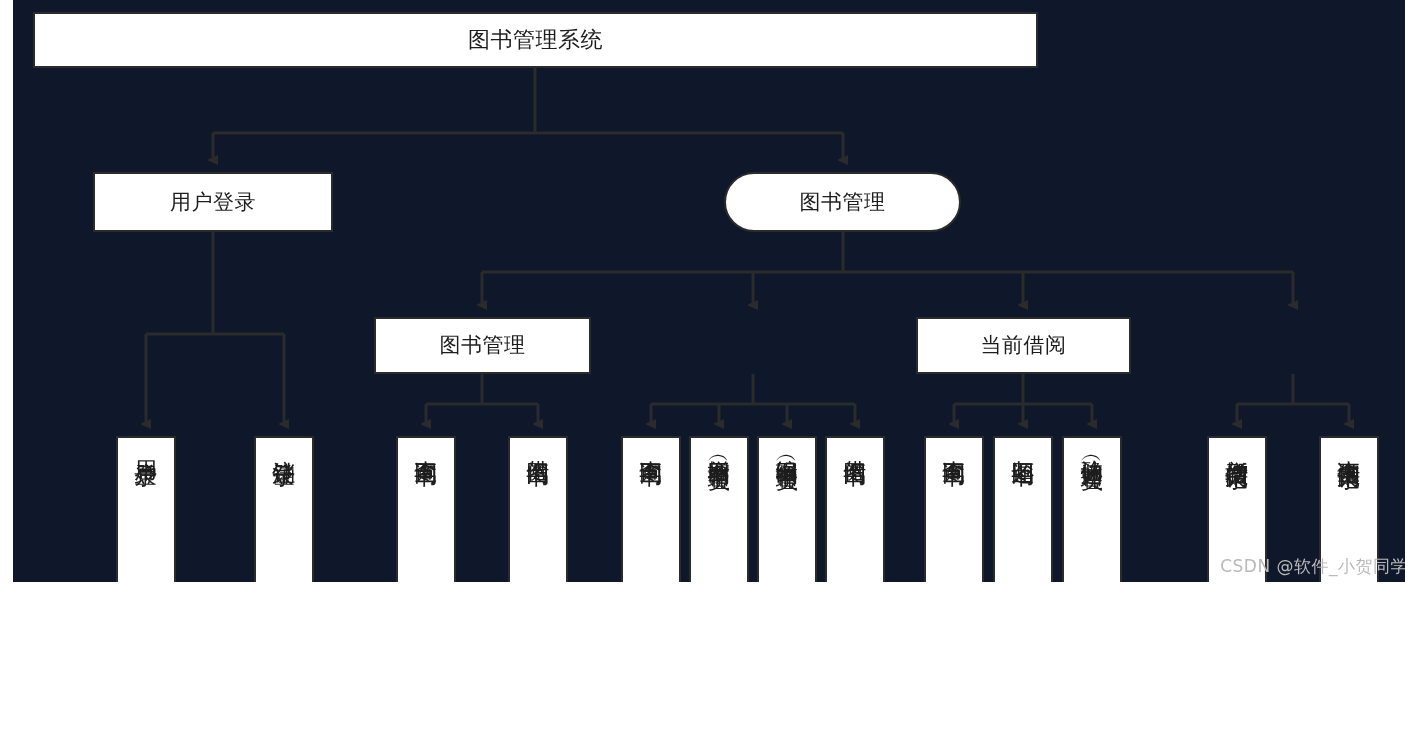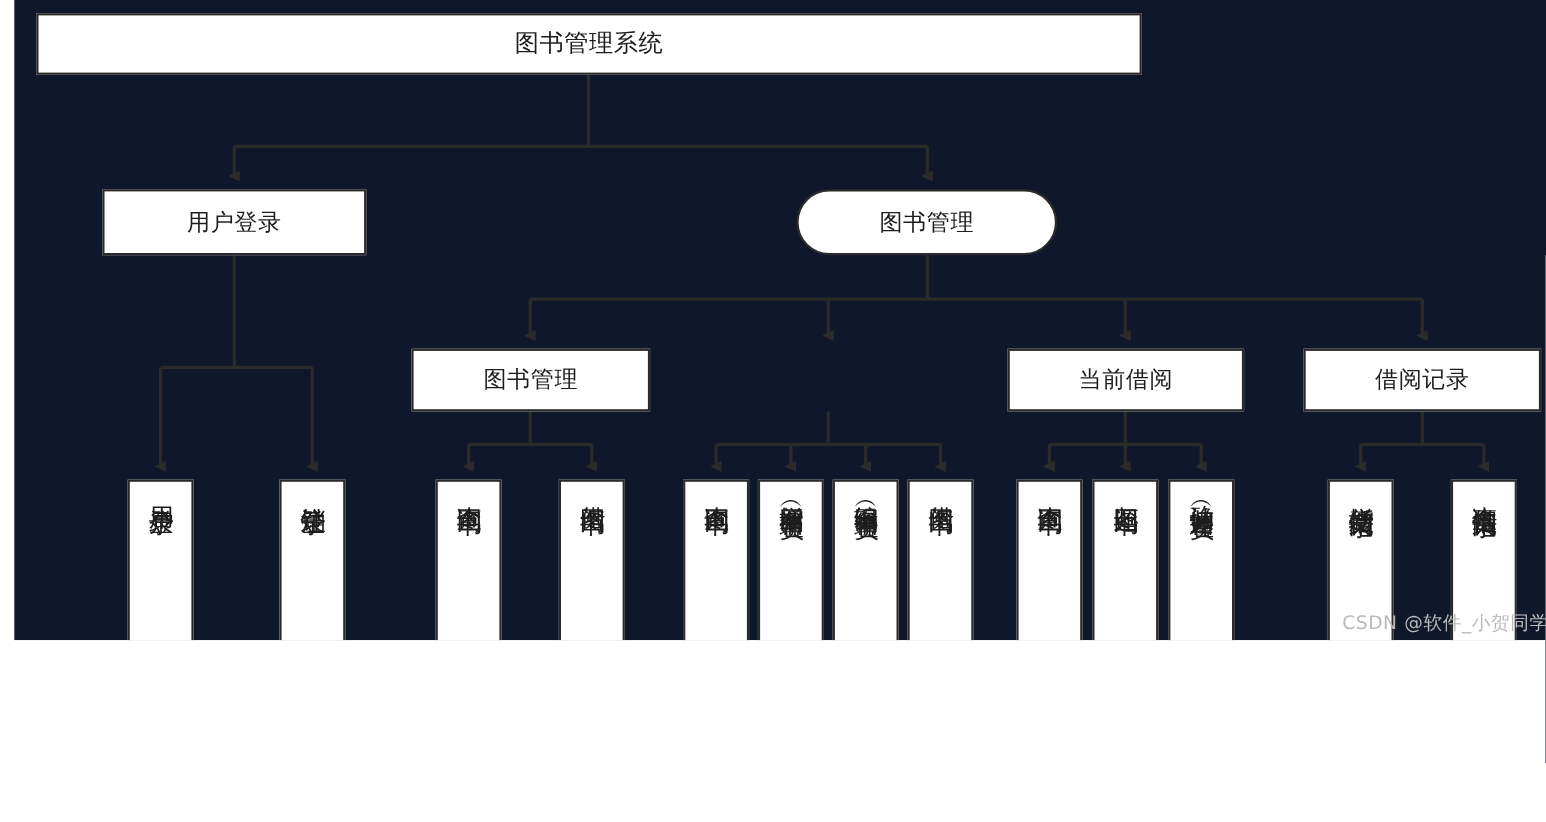--- a/index.html
+++ b/index.html
@@ -141,23 +141,20 @@
   <div class="node h-node" style="left:711px;top:172px;width:237px;height:60px;border-radius:30px;">
     <span class="node-label">图书管理</span>
   </div>
 
   <div class="node h-node" style="left:361px;top:317px;width:217px;height:57px;">
     <span class="node-label">图书管理</span>
   </div>
   <div class="node h-node" style="left:903px;top:317px;width:215px;height:57px;justify-content:center;">
     <span class="node-label">当前借阅</span>
   </div>
-  <div class="node h-node" style="left:1172px;top:317px;width:216px;height:57px;">
-    <span class="node-label">借阅记录</span>
-  </div>
 
   <div class="node v-node" style="left:103px;top:436px;width:60px;height:299px;">
     <span class="node-label">用户登录</span>
   </div>
   <div class="node v-node" style="left:241px;top:436px;width:60px;height:299px;">
     <span class="node-label">注销登录</span>
   </div>
 
   <div class="node v-node" style="left:383px;top:436px;width:60px;height:299px;">
     <span class="node-label">查询图书</span>

